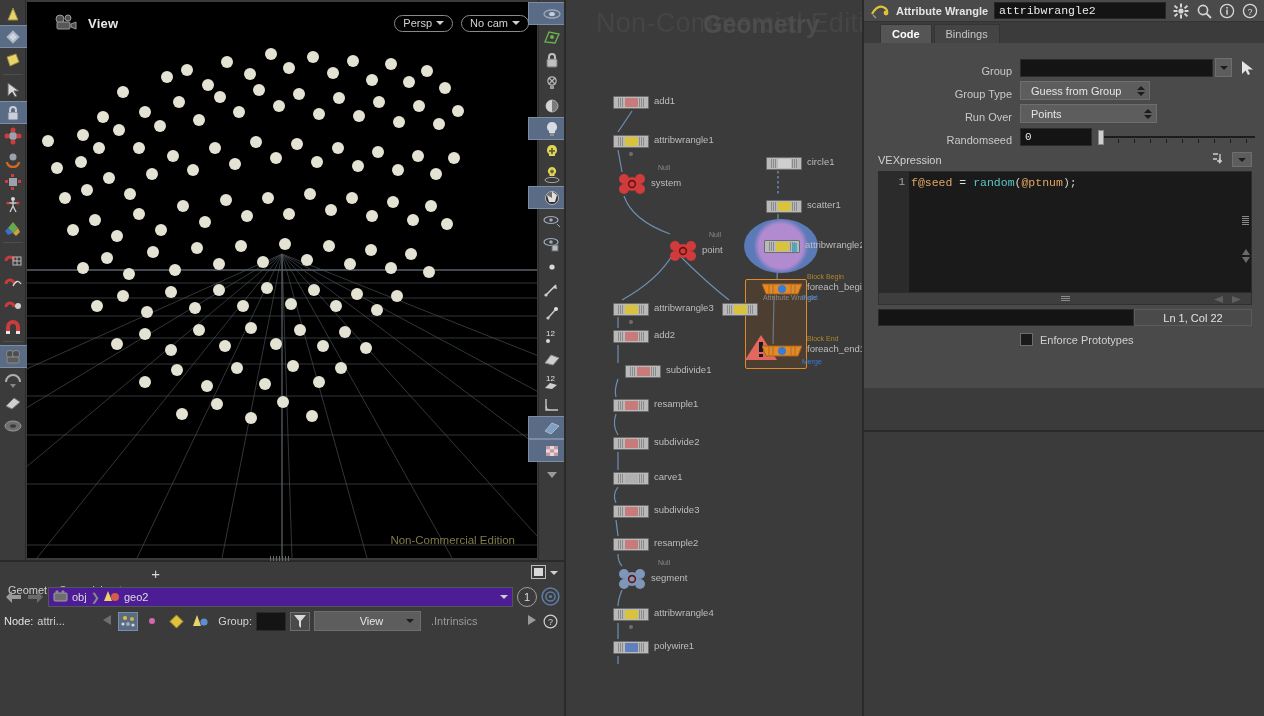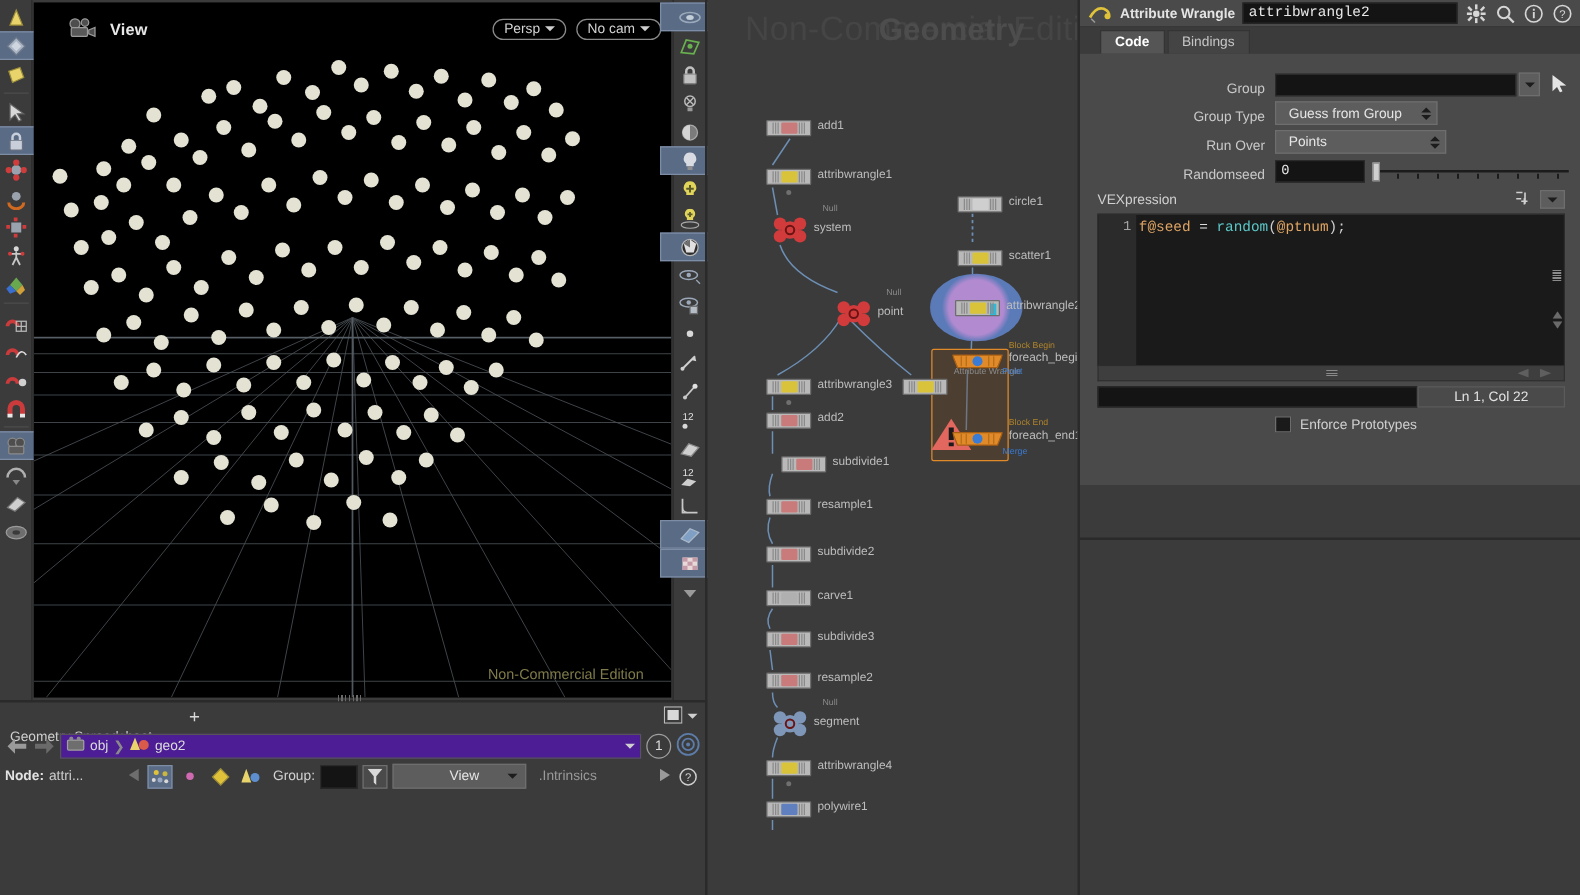--- a/index.html
+++ b/index.html
@@ -1121,21 +1121,21 @@
       <span>
         <svg width="19" height="19" viewBox="0 0 19 19">
             <circle cx="9.5" cy="9.5" r="8.4" fill="none" stroke="#5d7ca8" stroke-width="1.5"></circle>
             <circle cx="9.5" cy="9.5" r="4.6" fill="none" stroke="#5d7ca8" stroke-width="1.5"></circle>
             <circle cx="9.5" cy="9.5" r="1.6" fill="#5d7ca8"></circle>
           </svg>
       </span>
     </div>
 
     <div id="sheet-ctrl">
-      <span style="font-size:11px;font-weight:bold;color:#e2e2e2;">Node:</span>
+      <span style="font-size:11px;font-weight:normal;color:#e2e2e2;">Node:</span>
       <span style="font-size:11px;color:#cfcfcf;">attri...</span>
       <span style="flex:1"></span>
       <span style="margin-right:2px;">
         <svg width="9" height="10" viewBox="0 0 9 10">
             <polygon points="8,0 8,10 0,5" fill="#6e6e6e"></polygon>
           </svg>
       </span>
       <span class="ctl-btn on">
         <svg width="15" height="15" viewBox="0 0 15 15">
             <circle cx="4" cy="4" r="2" fill="#e0c23a"></circle>

